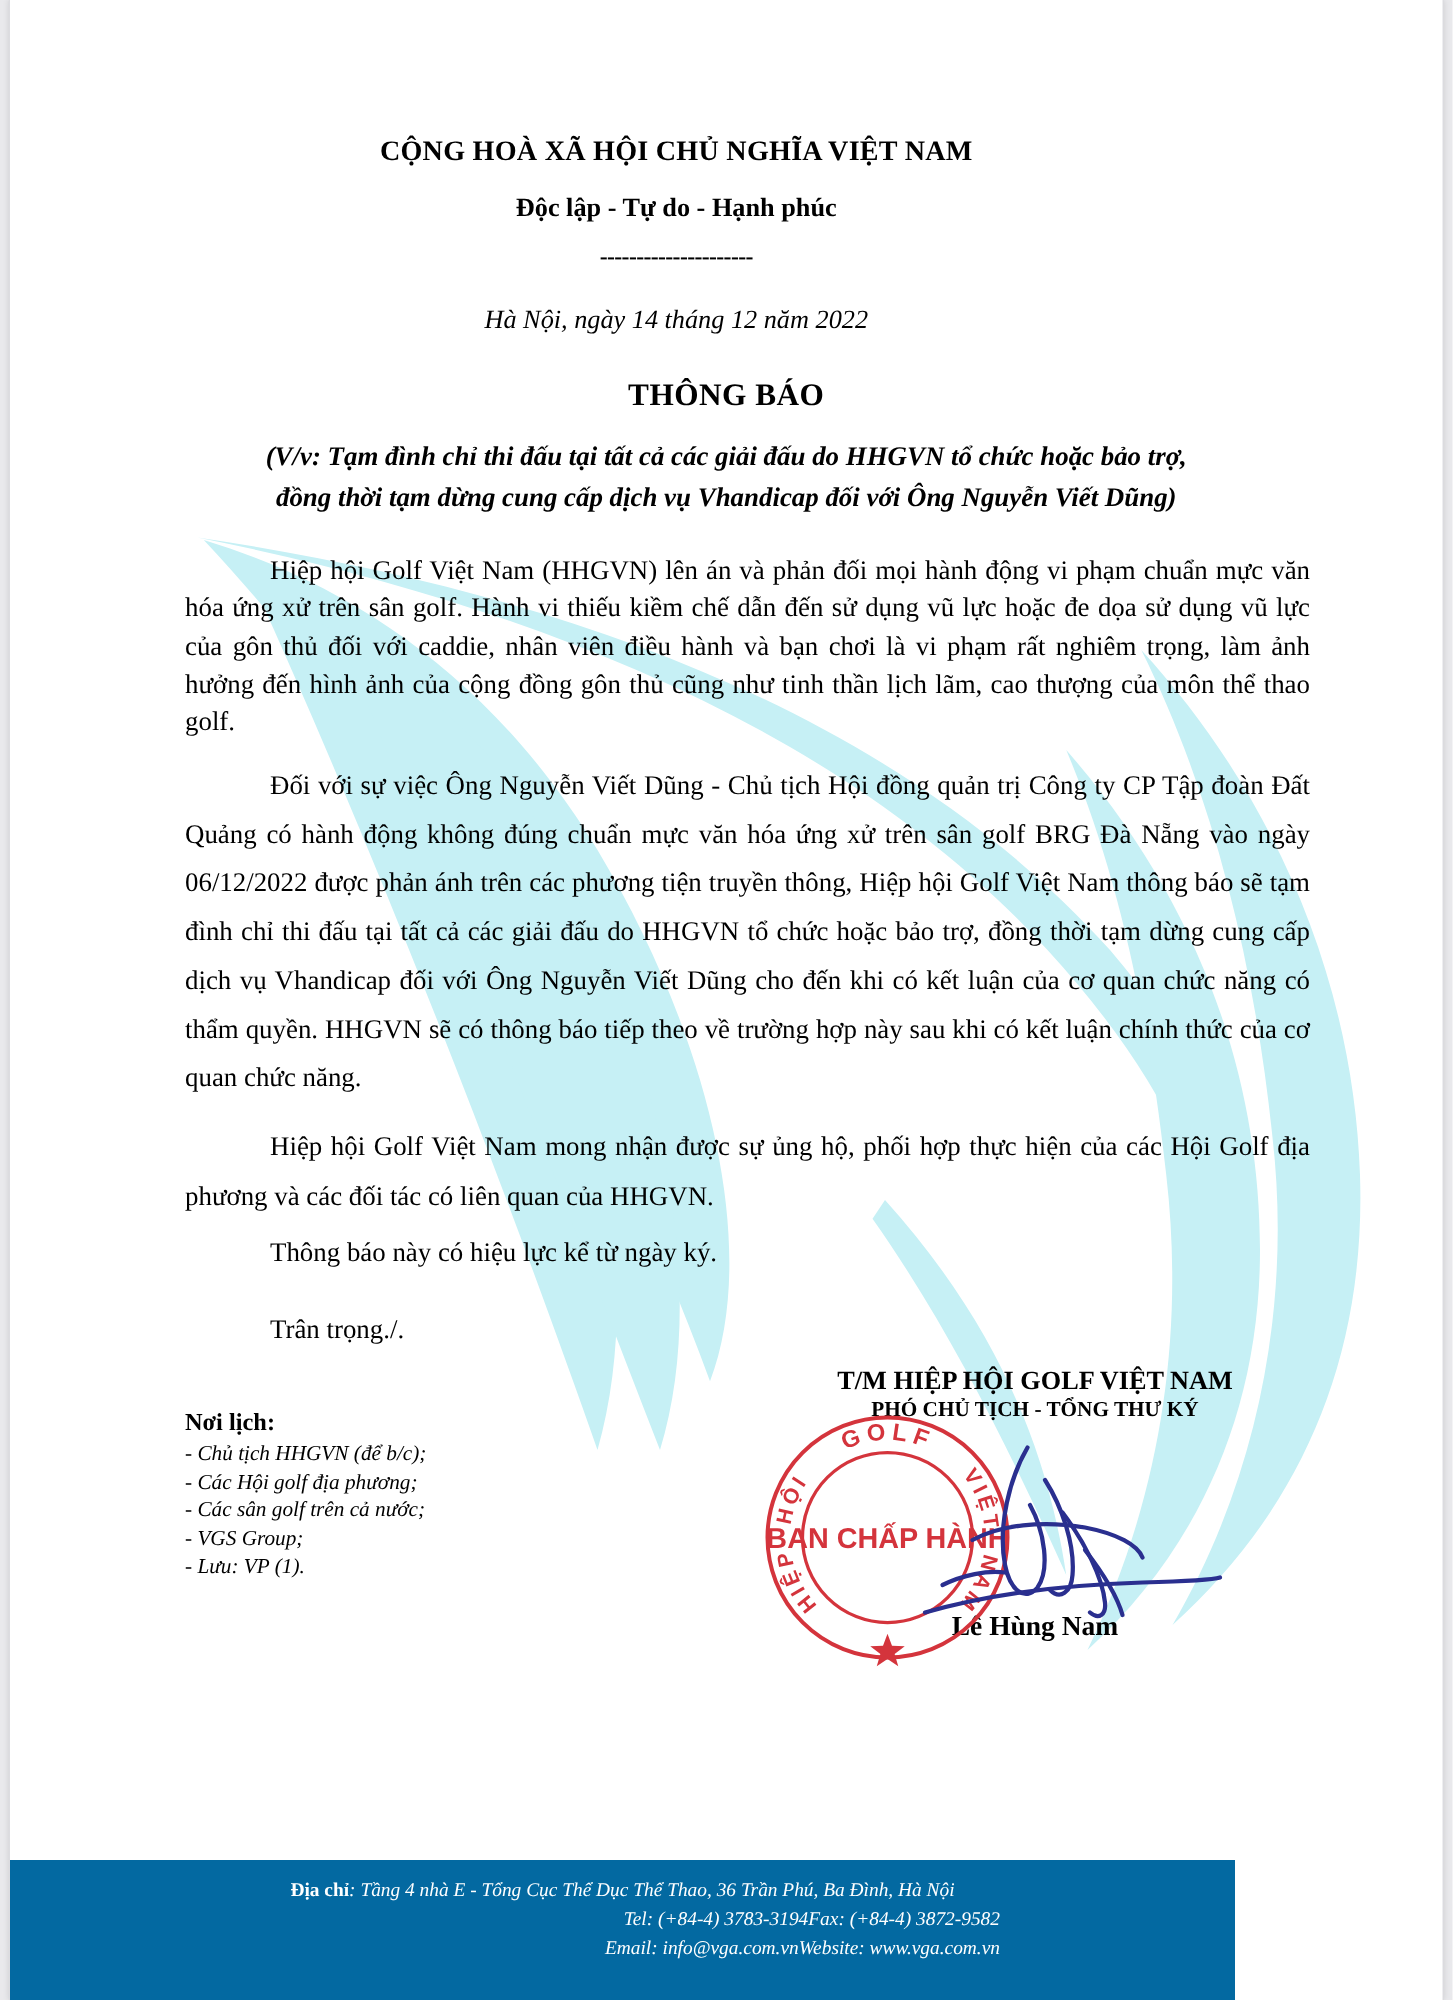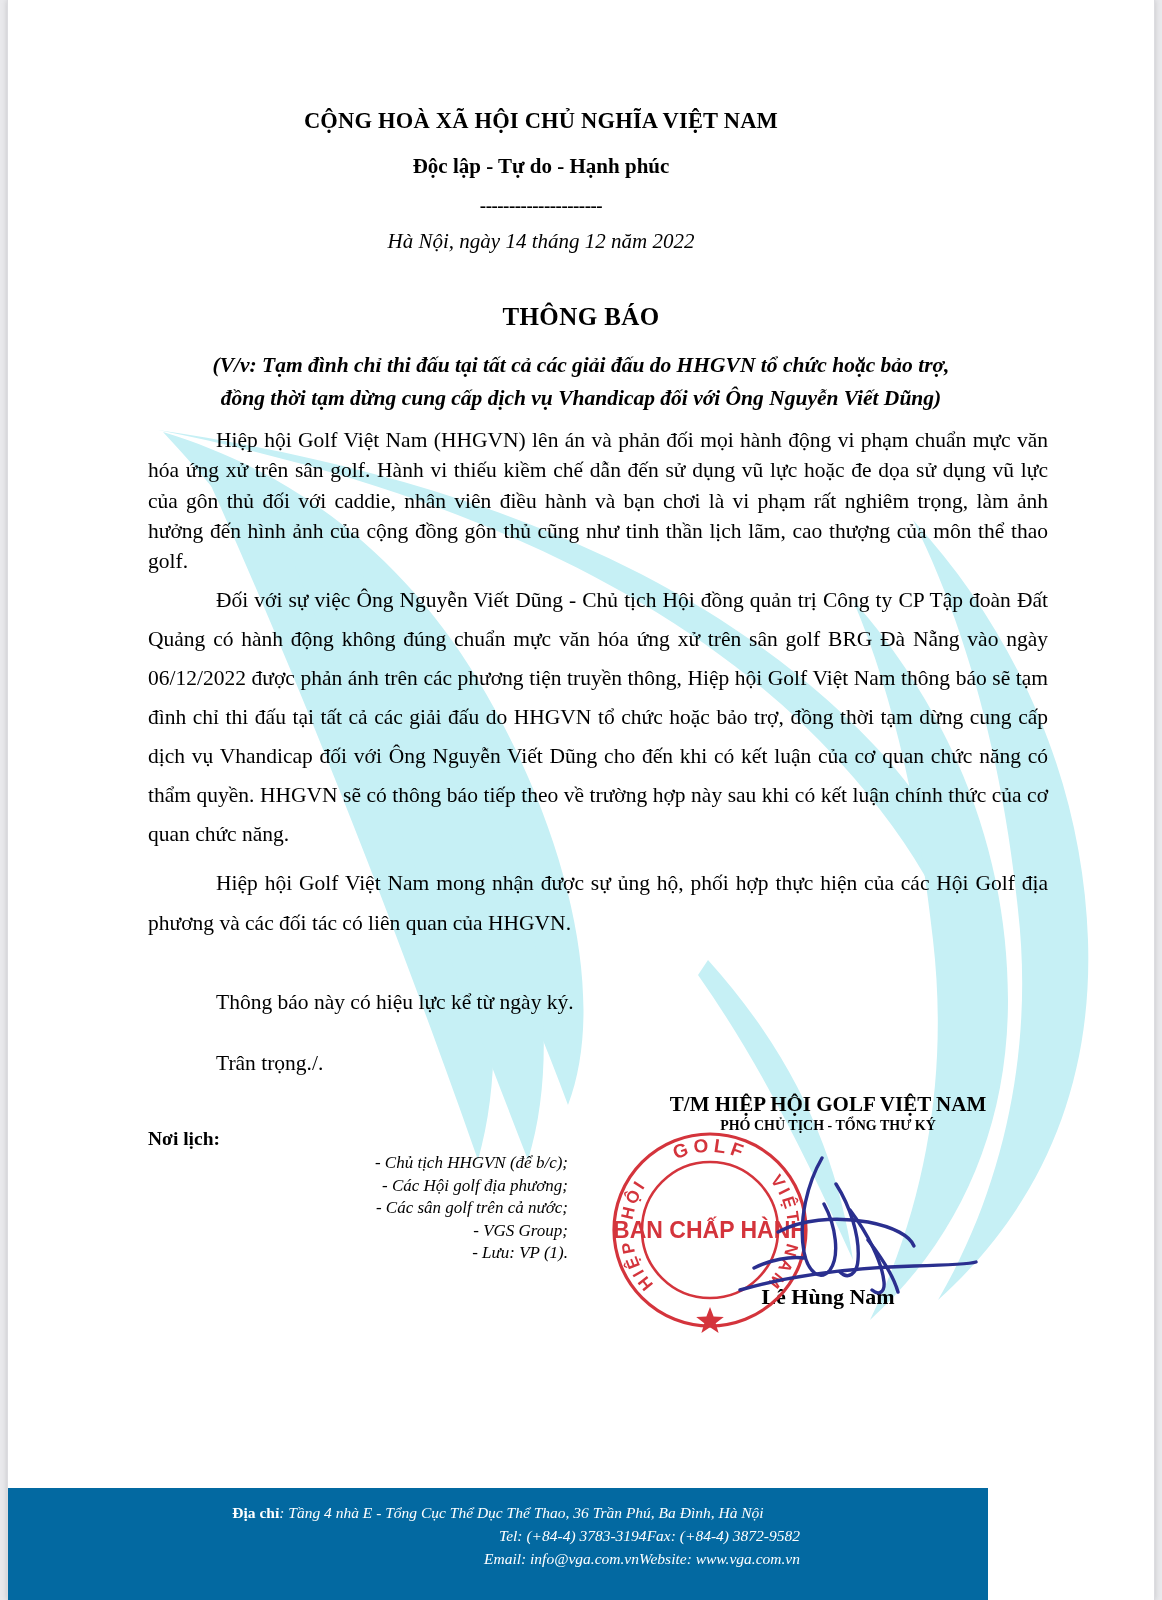--- a/index.html
+++ b/index.html
@@ -40,59 +40,59 @@
   }
   .doc-number{font-size:20px;margin-top:3px;}
   .dashes-left{
     font-size:19px;letter-spacing:-0.5px;margin-top:16px;font-weight:bold;
   }
   .nation{
     font-weight:bold;font-size:22.5px;letter-spacing:.2px;white-space:nowrap;
   }
   .motto{font-weight:bold;font-size:21px;margin-top:20px;}
   .dashes-right{font-size:19px;letter-spacing:-0.5px;margin-top:16px;font-weight:bold;}
-  .place-date{font-style:italic;font-size:21px;margin-top:12px;}
+  .place-date{font-style:italic;font-size:21px;margin-top:26px;}
 
   
   .title-block{
     position:absolute;left:0;top:303px;width:1146px;text-align:center;
   }
   .doc-title{font-weight:bold;font-size:25px;letter-spacing:.4px;}
   .subtitle{
     font-style:italic;font-weight:bold;font-size:21.5px;
     margin-top:18px;line-height:1.52;
     padding:0 110px;
   }
 
   
   .body-text{
     position:absolute;left:140px;top:425px;width:900px;
     font-size:21.5px;text-align:justify;
   }
-  .para{margin:0 0 4px 0;text-indent:68px;line-height:1.41;}
+  .para{margin:16px 0 4px 0;text-indent:68px;line-height:1.41;}
   .para.loose{line-height:1.82;margin-bottom:10px;}
 
   
   .closing{
     position:absolute;left:140px;top:990px;width:900px;font-size:21.5px;
   }
   .closing p{margin:0 0 36px 0;text-indent:68px;}
 
   .recipients{
     position:absolute;left:140px;top:1128px;width:420px;font-size:17px;
   }
   .recipients-title{font-weight:bold;font-size:19.5px;margin-bottom:2px;}
   .recipients ul{list-style:none;margin:0;padding:0;}
-  .recipients li{font-style:italic;line-height:1.33;text-align:right;}
+  .recipients li{font-style:italic;line-height:1.33;}
 
   .sign-block{
     position:absolute;left:610px;top:1092px;width:420px;text-align:center;
   }
   .sign-line1{font-weight:bold;font-size:21px;white-space:nowrap;}
-  .sign-line2{font-weight:bold;font-size:14px;white-space:nowrap;margin-top:1px;}
+  .sign-line2{font-weight:bold;font-size:17px;white-space:nowrap;margin-top:1px;}
   .sign-name{font-weight:bold;font-size:22px;margin-top:150px;}
 
   .seal{
     position:absolute;left:596px;top:1124px;width:212px;height:212px;
   }
   .signature{
     position:absolute;left:710px;top:1140px;width:260px;height:185px;
   }
 
   

